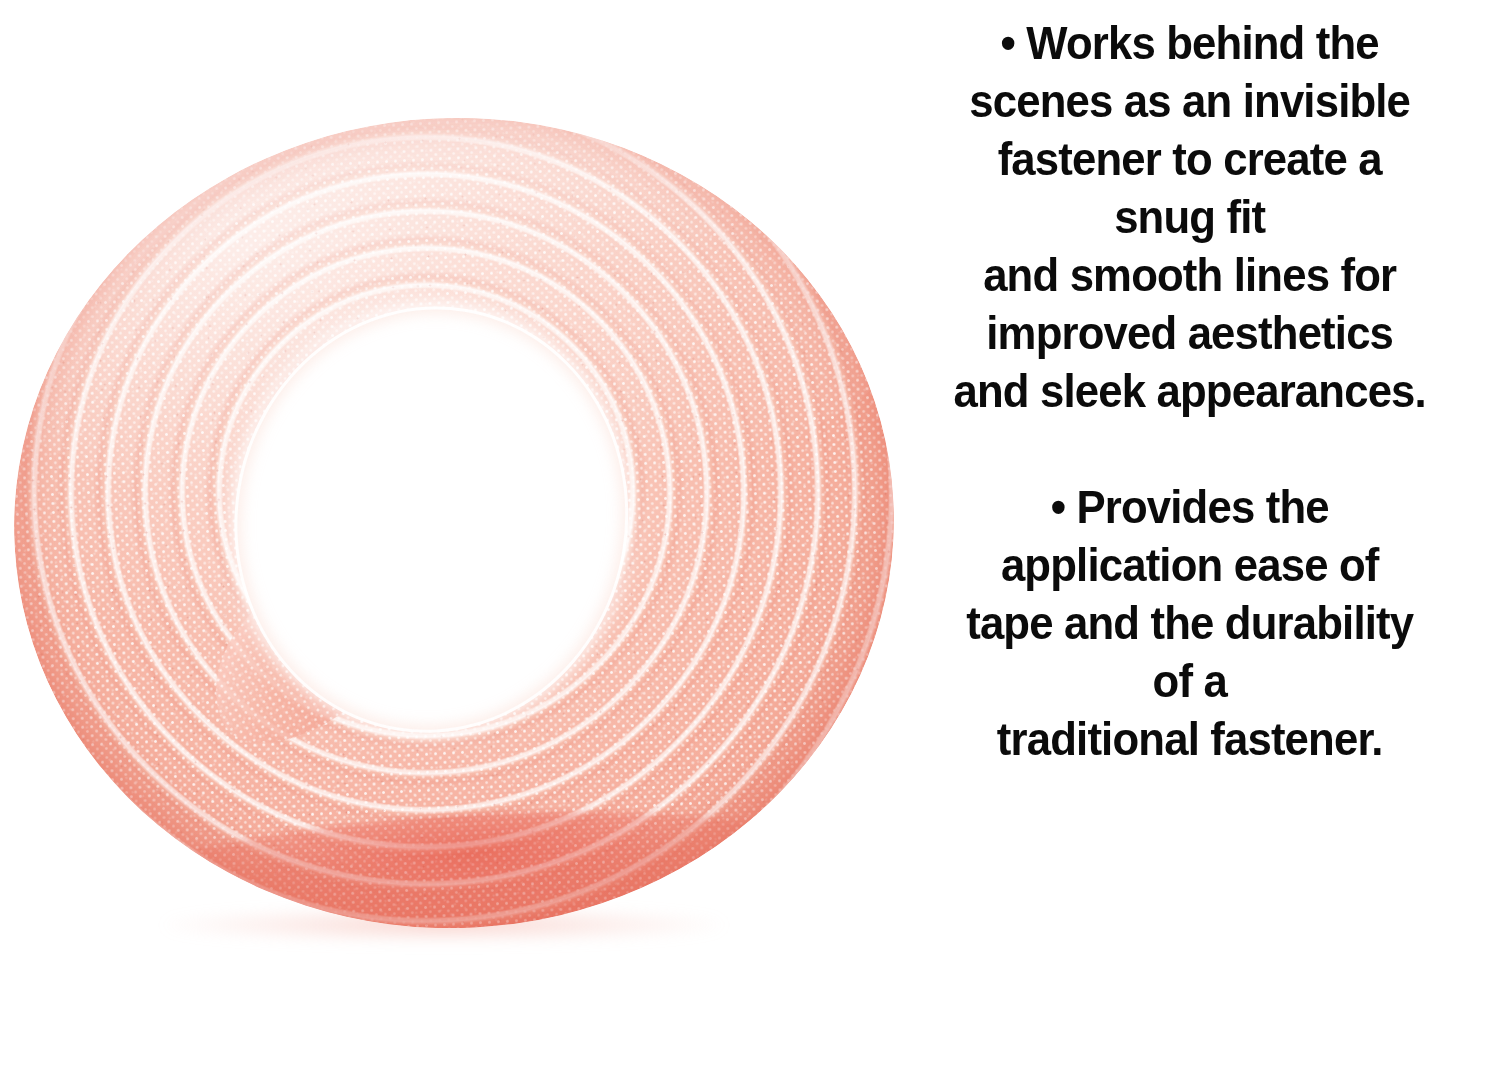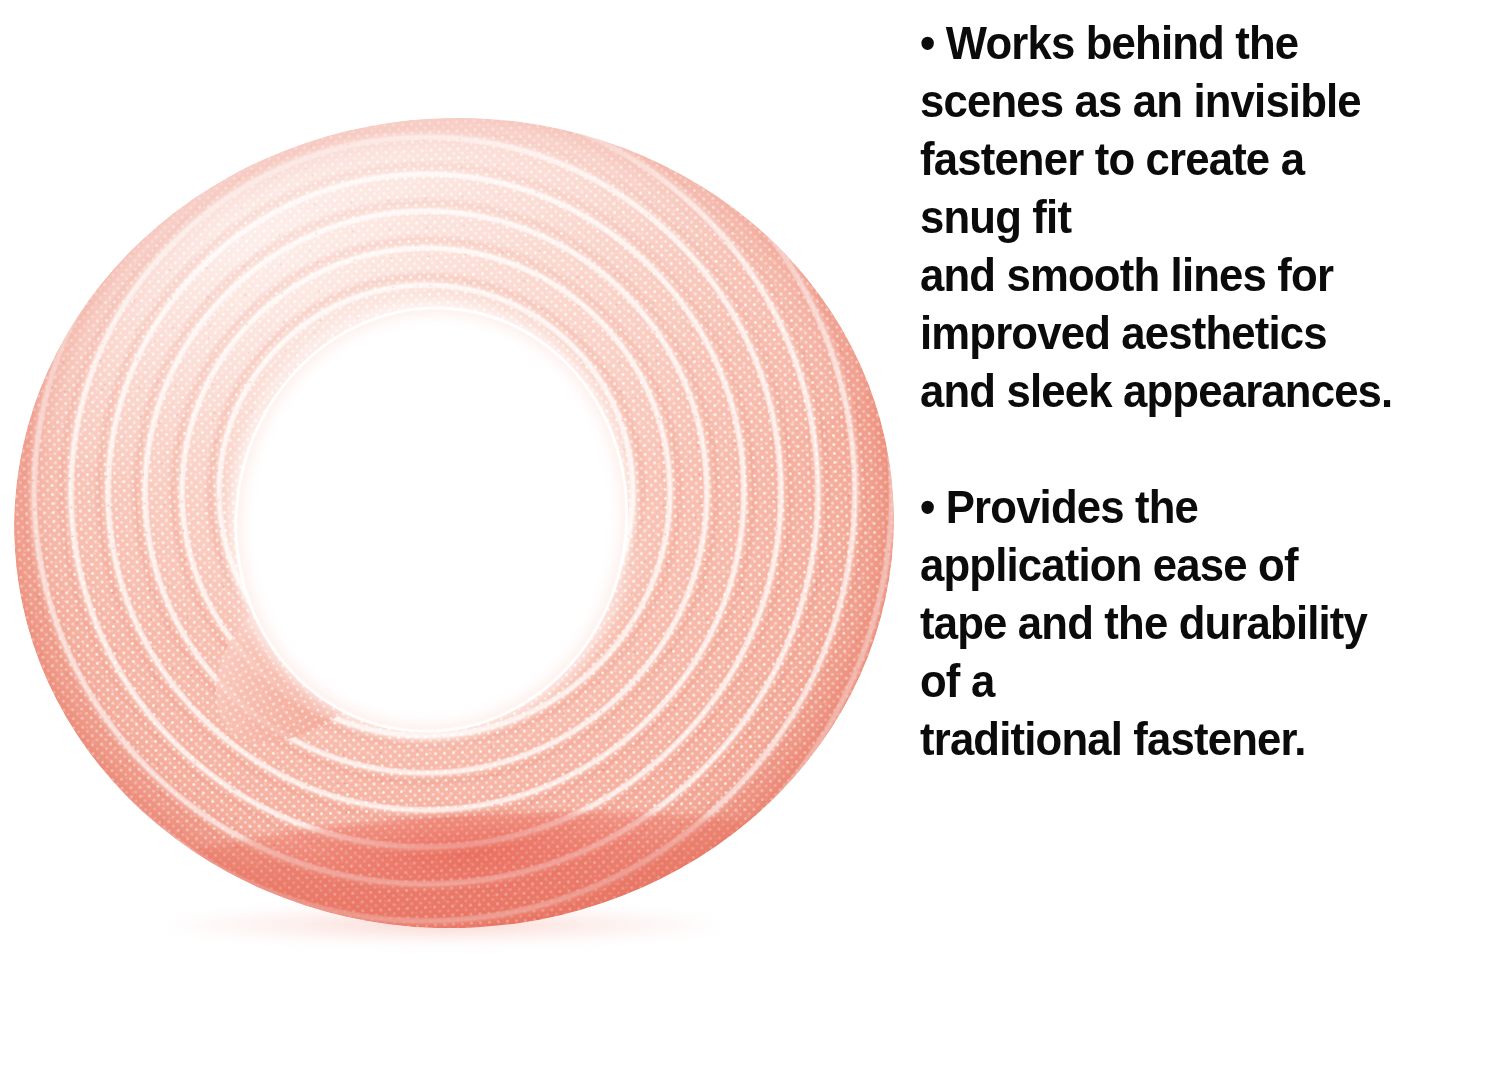--- a/index.html
+++ b/index.html
@@ -224,20 +224,21 @@
   }
 
   
   .features {
     position: absolute;
     left: 920px;
     top: 0;
     width: 580px;
     height: 1072px;
     padding-top: 14px;
+    text-align: center;
   }
 
   .bullet-block {
     font-family: "Liberation Sans", sans-serif;
     font-weight: 700;
     font-size: 47px;
     line-height: 58px;
     letter-spacing: -0.9px;
     color: #0b0b0b;
     transform: scaleX(0.93);

